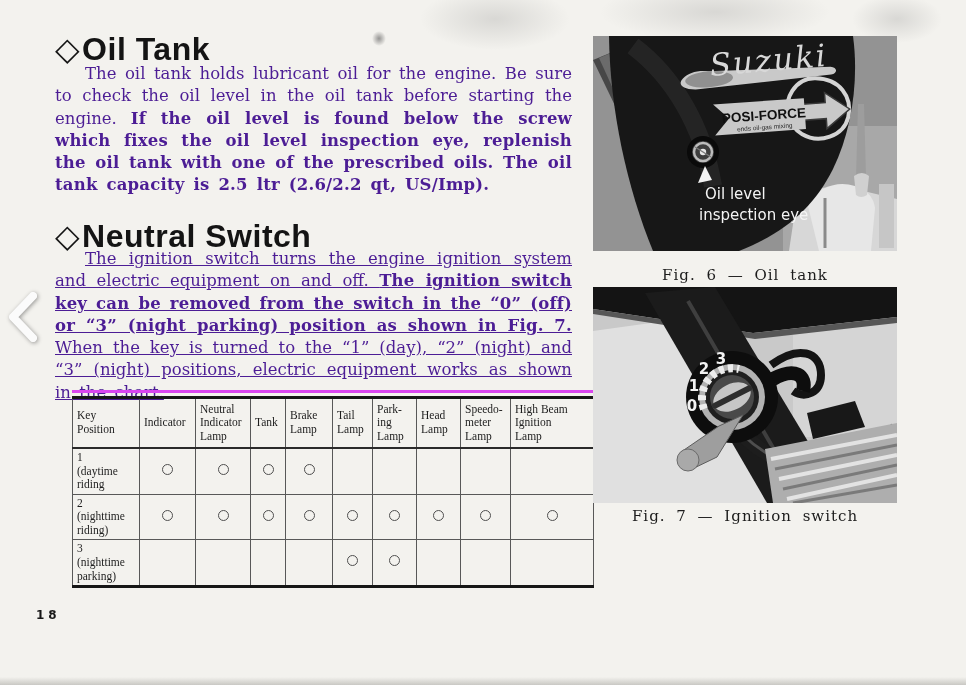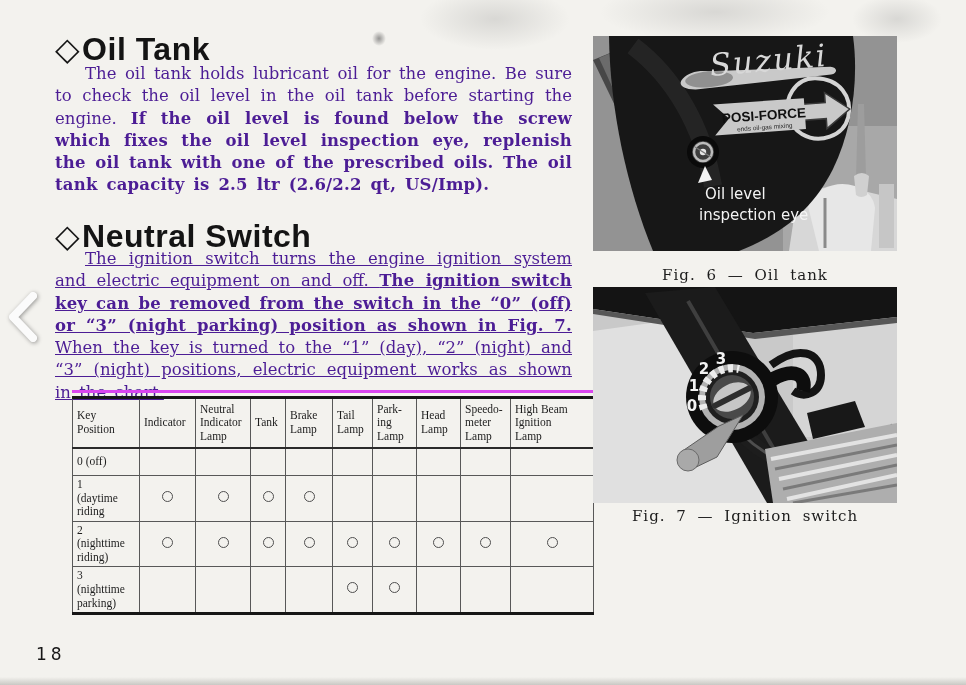--- a/index.html
+++ b/index.html
@@ -53,22 +53,22 @@
 
   
   figure{margin:0;}
   .fig1{left:593px;top:36px;width:304px;height:215px;}
   .fig2{left:593px;top:287px;width:304px;height:216px;}
   .figcap{font-size:15px;letter-spacing:1px;word-spacing:5px;color:#1c1c1c;
     width:304px;text-align:center;white-space:nowrap;}
   .cap1{left:593px;top:266px;}
   .cap2{left:593px;top:507px;}
 
-  .pagenum{left:36px;top:644px;font-family:"DejaVu Sans","Liberation Sans",sans-serif;
-    font-weight:400;font-size:17px;letter-spacing:4px;color:#171717;}
+  .pagenum{left:36px;top:608px;font-family:"DejaVu Sans","Liberation Sans",sans-serif;
+    font-weight:700;font-size:12px;letter-spacing:4px;color:#171717;}
 </style>
 </head>
 <body>
 
 <div class="smudge" style="left:420px;top:-12px;width:150px;height:62px;"></div>
 <div class="smudge" style="left:600px;top:-18px;width:230px;height:60px;"></div>
 <div class="smudge" style="left:852px;top:-5px;width:90px;height:48px;"></div>
 <div class="smudge dark" style="left:372px;top:31px;width:14px;height:15px;"></div>
 <div class="bottom-edge"></div>
 
@@ -121,32 +121,20 @@
           <th>Speedo-
 meter
 Lamp</th>
           <th>High Beam
 Ignition
 Lamp</th>
         </tr>
       </thead>
       <tbody>
         <tr>
-          <th>0 (off)</th>
-          <td></td>
-          <td></td>
-          <td></td>
-          <td></td>
-          <td></td>
-          <td></td>
-          <td></td>
-          <td></td>
-          <td></td>
-        </tr>
-        <tr>
           <th>1
 (daytime
 riding</th>
           <td><span class="circ"></span></td>
           <td><span class="circ"></span></td>
           <td><span class="circ"></span></td>
           <td><span class="circ"></span></td>
           <td></td>
           <td></td>
           <td></td>

